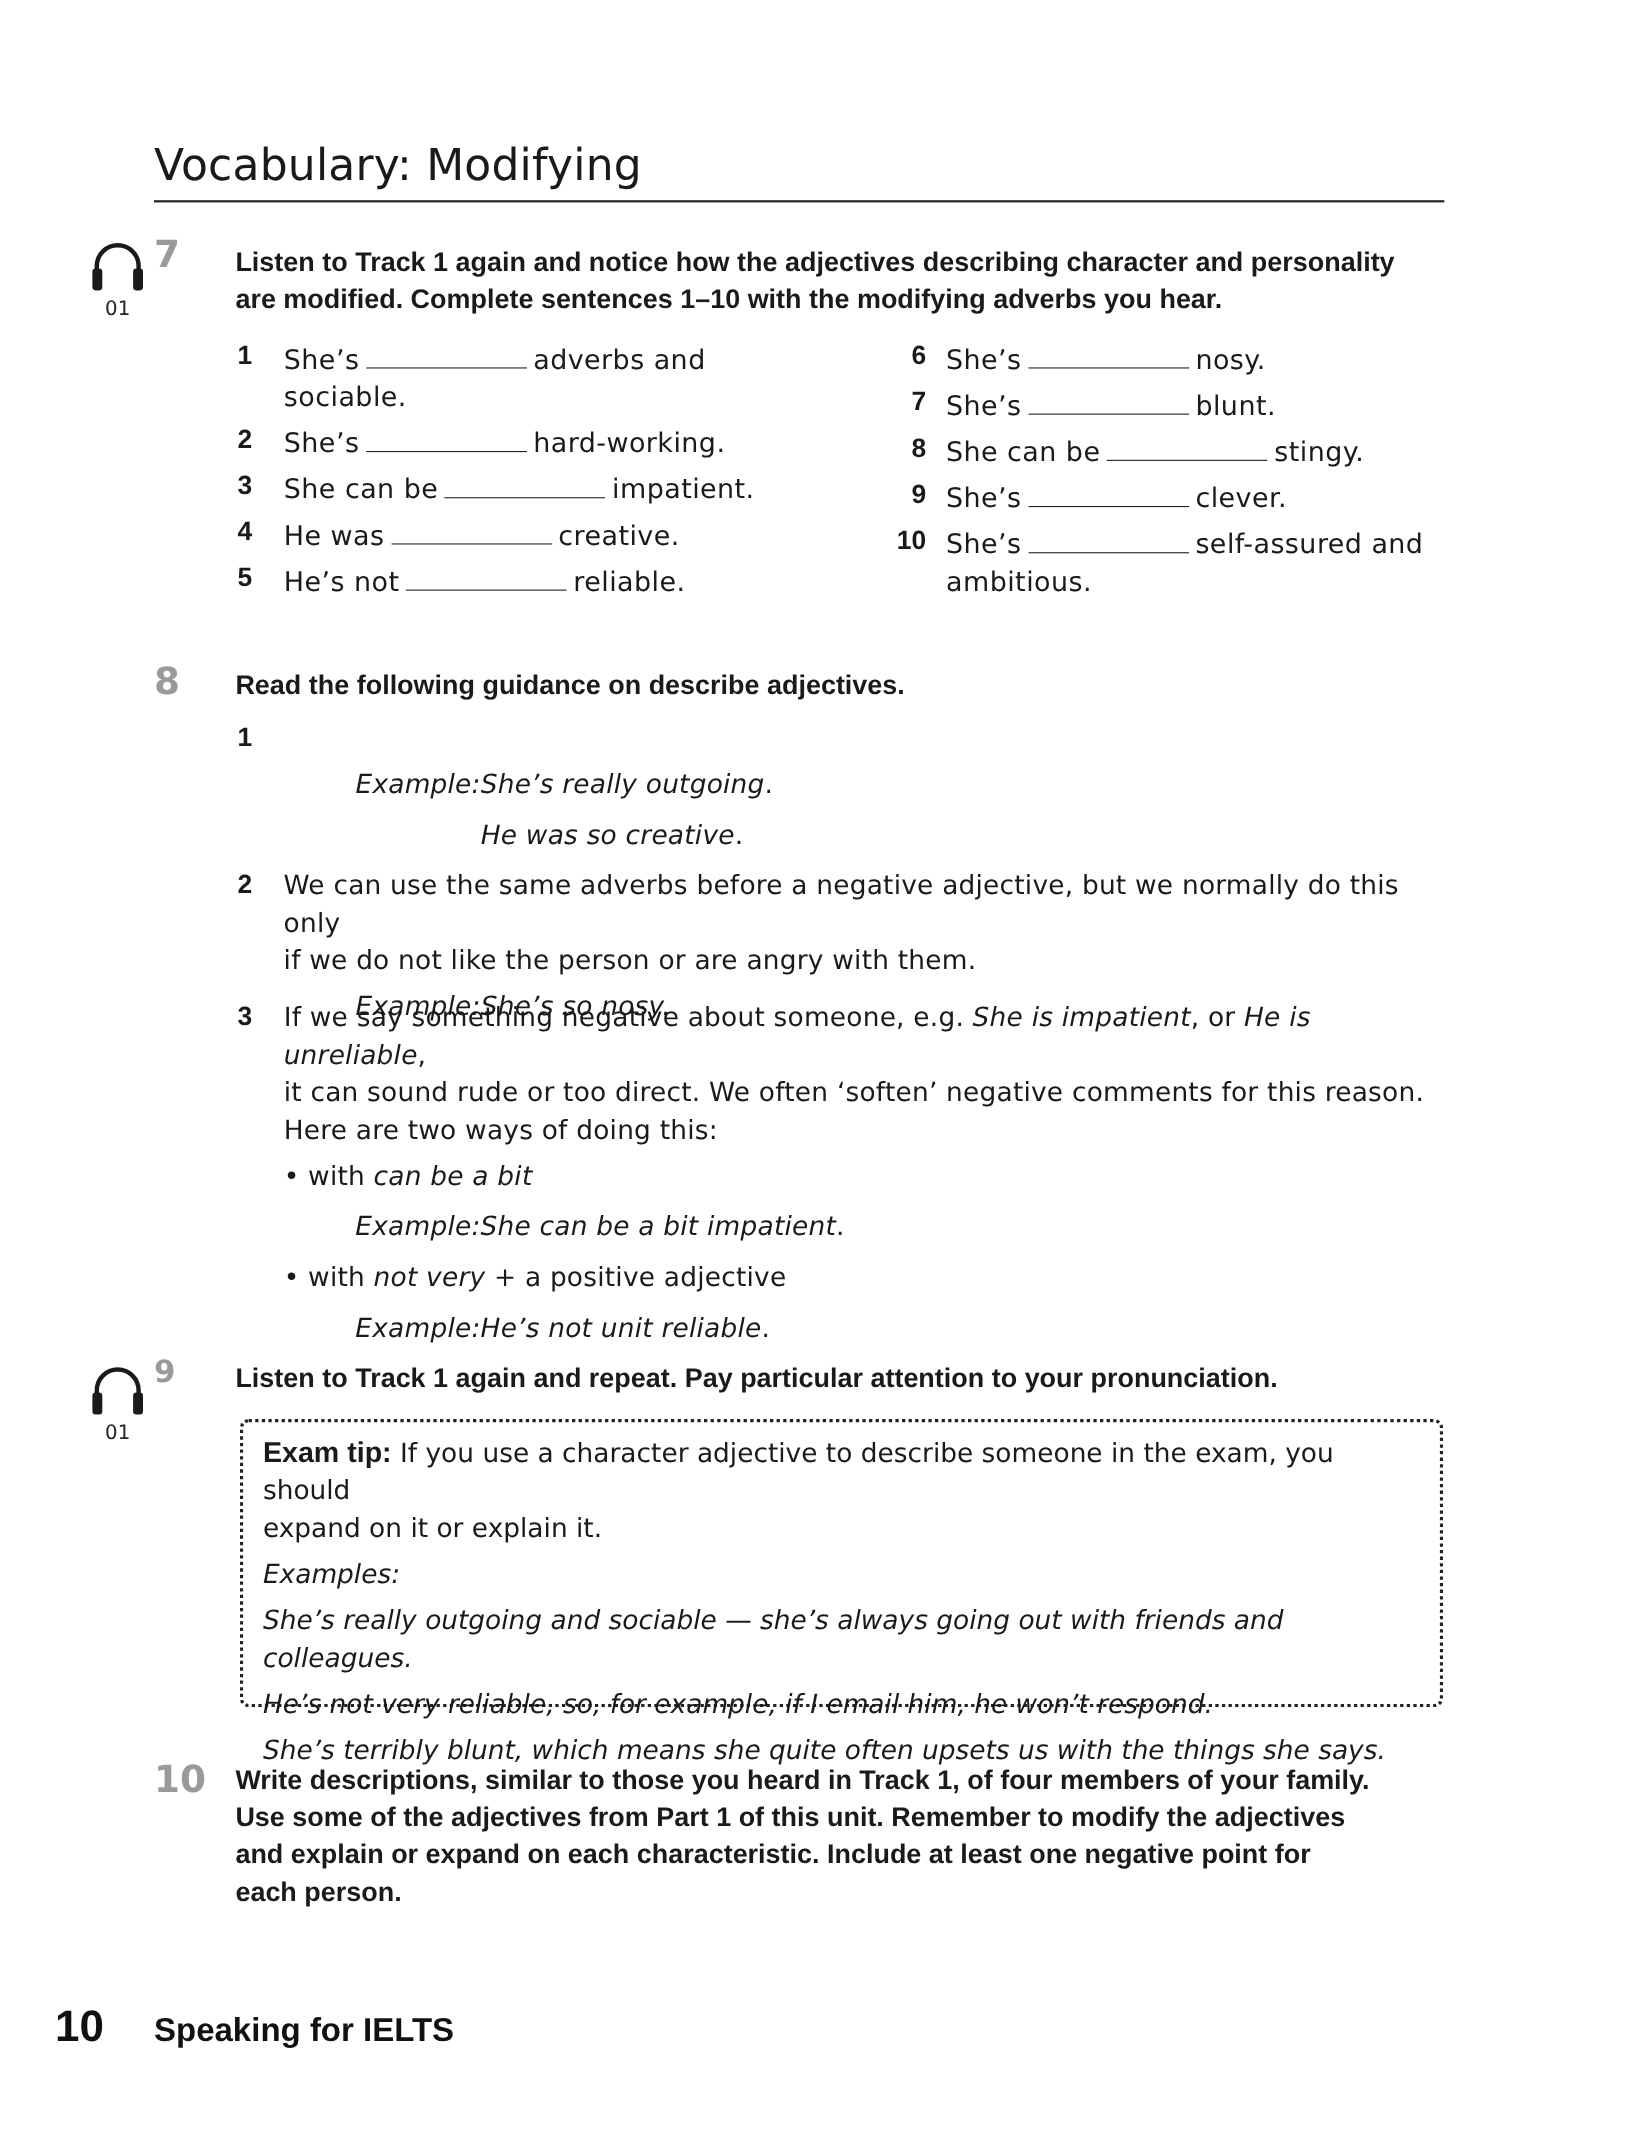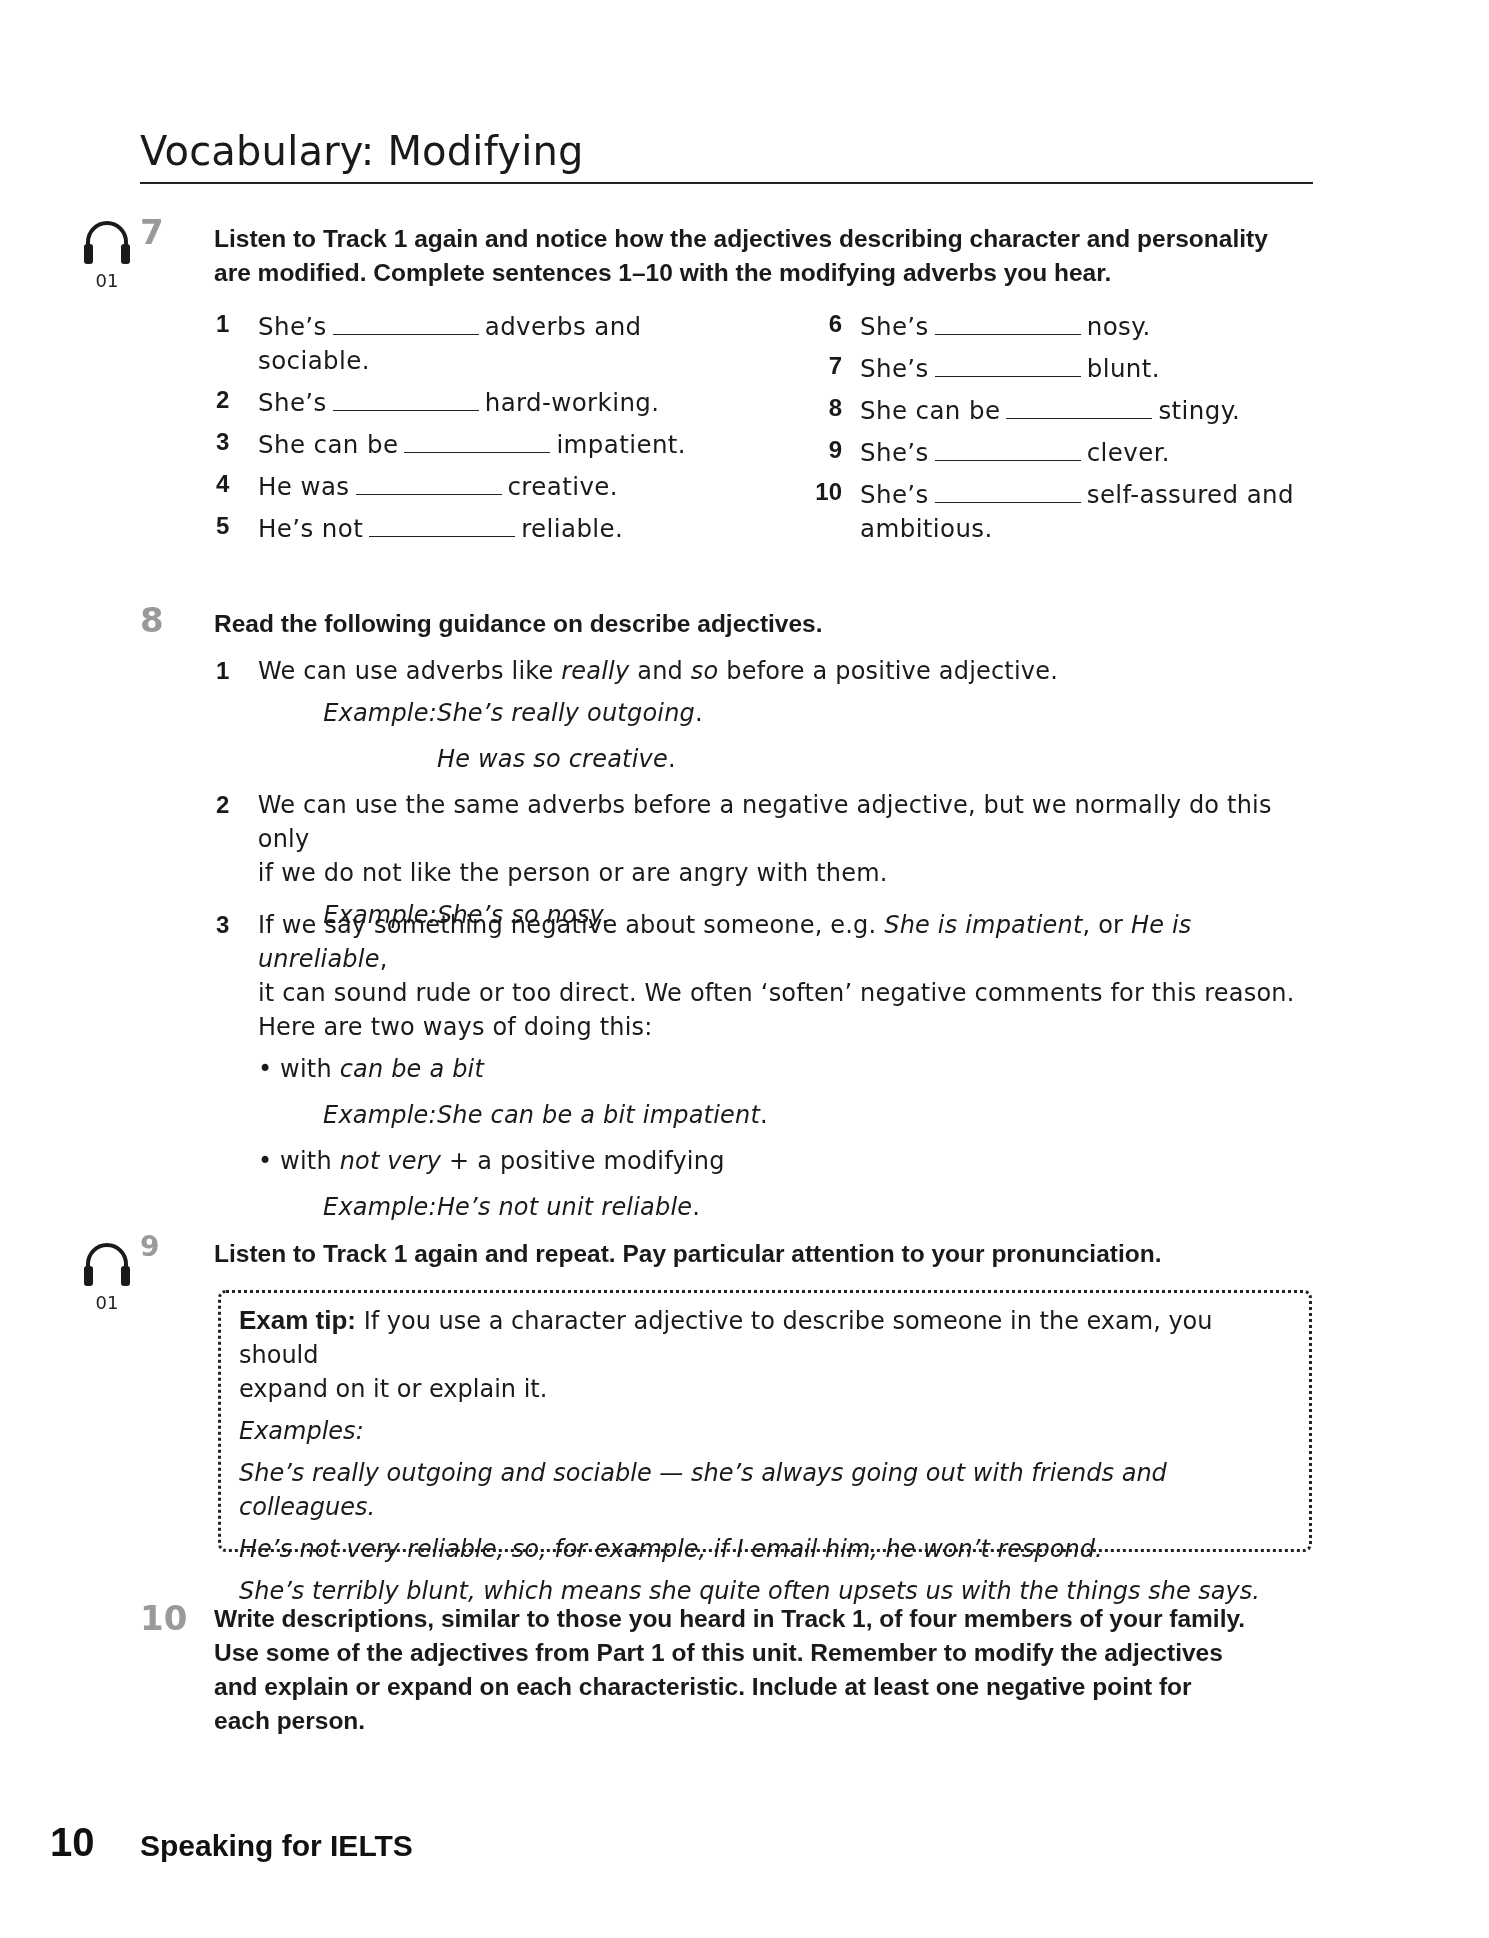--- a/index.html
+++ b/index.html
@@ -117,21 +117,20 @@
   </div>
   <div class="item-text" style="padding-left:60px;">ambitious.</div>
 </div>
 
 <div class="abs ex-num" style="left:140px; top:600px;">8</div>
 <div class="abs instr" style="left:214px; top:607px;">Read the following guidance on describe adjectives.</div>
 
 <div class="abs guide" style="left:216px; top:654px; width:1110px;">
   <div style="display:flex;">
     <span class="item-num" style="width:42px;">1</span>
-    <span><span>We can use adverbs like </span><i>really</i><span> and </span><i>so</i><span> before a positive adjective.</span></span>
   </div>
   <div style="display:flex; margin-top:8px; padding-left:75px;">
     <span class="ex-label" style="width:146px;">Example:</span>
     <span><i>She’s really outgoing</i><span>.</span></span>
   </div>
   <div style="display:flex; margin-top:12px; padding-left:221px;">
     <span><i>He was so creative</i><span>.</span></span>
   </div>
 </div>
 
@@ -154,21 +153,21 @@
     <span class="item-num" style="width:42px;">3</span>
     <div>
       <div><span>If we say something negative about someone, e.g. </span><i>She is impatient</i><span>, or </span><i>He is unreliable</i><span>,</span></div>
       <div>it can sound rude or too direct. We often ‘soften’ negative comments for this reason.</div>
       <div>Here are two ways of doing this:</div>
       <div style="margin-top:8px;"><span>•</span> <span>with </span><i>can be a bit</i></div>
       <div style="display:flex; margin-top:12px; padding-left:33px;">
         <span class="ex-label" style="width:146px;">Example:</span>
         <span><i>She can be a bit impatient</i><span>.</span></span>
       </div>
-      <div style="margin-top:12px;"><span>•</span> <span>with </span><i>not very</i><span> + a positive modifying</span></div>
+      <div style="margin-top:12px;"><span>•</span> <span>with </span><i>not very</i><span> + a positive adjective</span></div>
       <div style="display:flex; margin-top:12px; padding-left:33px;">
         <span class="ex-label" style="width:146px;">Example:</span>
         <span><i>He’s not unit reliable</i><span>.</span></span>
       </div>
     </div>
   </div>
 </div>
 
 <div class="abs" style="left:80px; top:1238px;">
   <svg class="headphones" viewBox="0 0 54 50">

